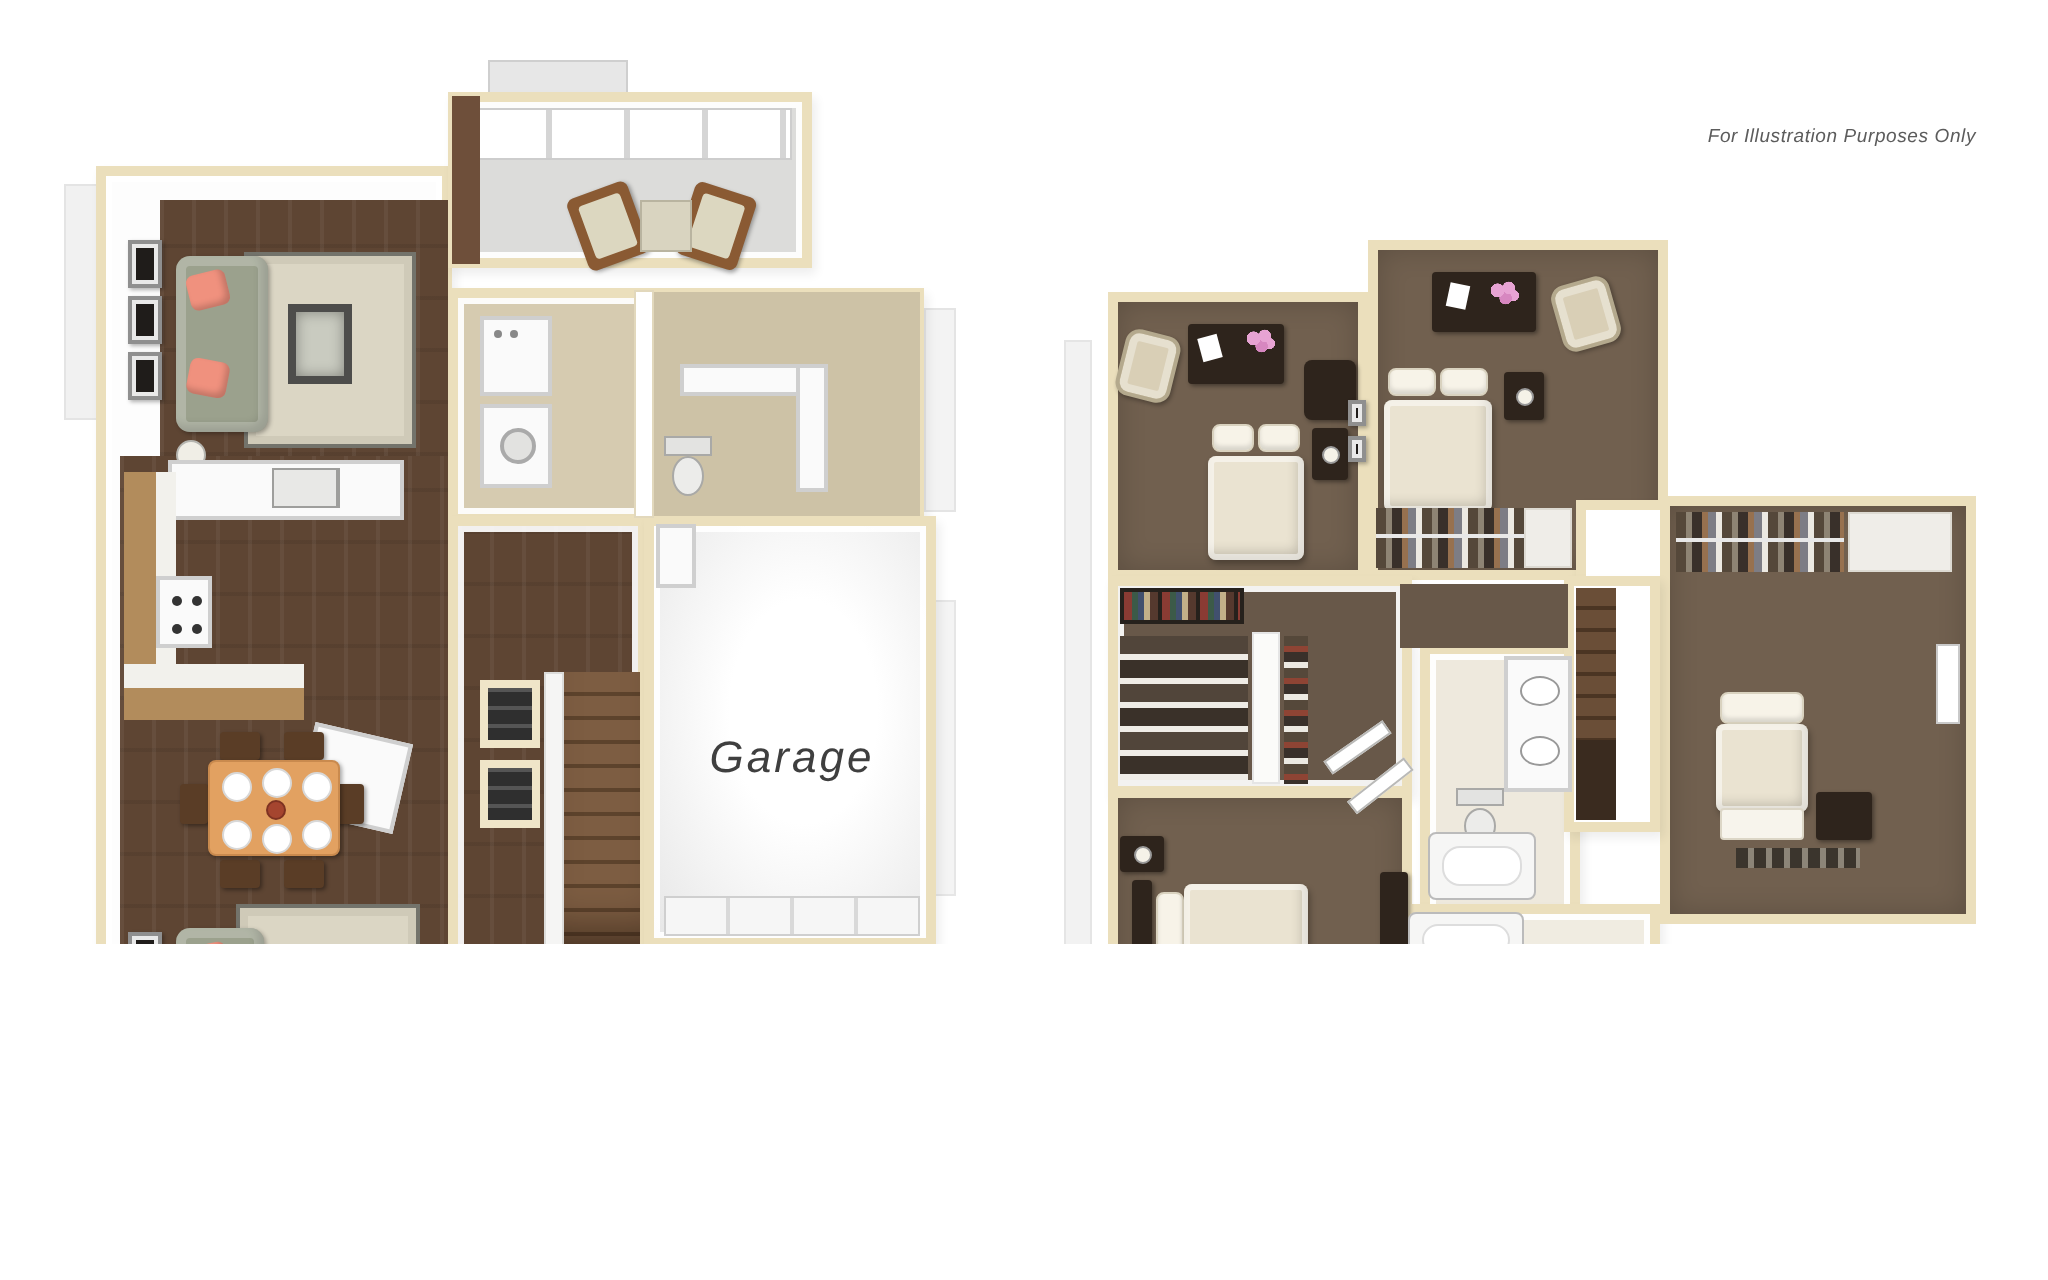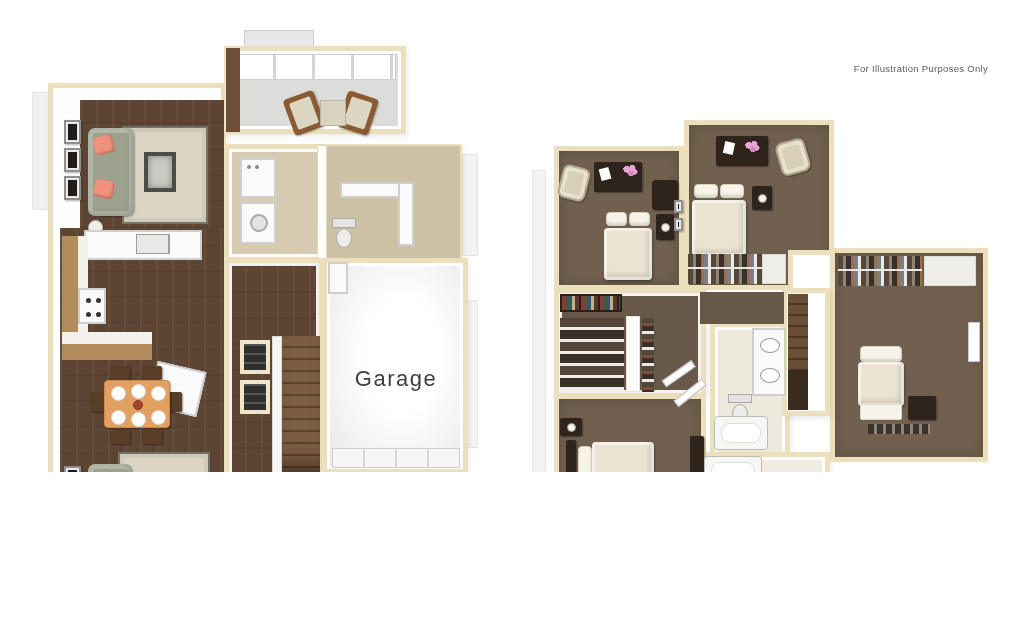--- a/index.html
+++ b/index.html
@@ -1,17 +1,17 @@
 <!DOCTYPE html>
 <html style="--wall-outline: #EBDFBC; --wood-floor: #5E4533; --carpet: #71604F; --carpet-dark: #685849; --tile-beige: #D6CBB0; --tile-beige-dark: #CDC2A6; --rug-beige: #DBD6C4; --sofa-green: #9BA18D; --pillow-salmon: #F0917E; --cabinet-wood: #B28C5C; --dining-table: #E2A161; --bed-cream: #EAE3D1; --pillow-white: #F7F3E8; --furn-dark: #2E241C; --flower-pink: #E7A3D3; --chair-beige: #D9CFB6; --sunroom-floor: #DCDCDA; --garage-text: #3F3F3F; --disclaimer-color: #5C5C5C;"><head>
 <meta charset="utf-8">
 <style>
   html,body{margin:0;padding:0;background:#fff;}
   .canvas{position:relative;width:1024px;height:472px;background:#fff;overflow:hidden;
-          font-family:"Liberation Sans",sans-serif;}
+          font-family:"Liberation Sans",sans-serif;font-style:italic;}
   .r{position:absolute;box-sizing:border-box;}
   .room{border:5px solid var(--wall-outline,#EBDFBC);
         box-shadow:inset 0 0 0 3px rgba(255,255,255,.92), 2px 3px 5px rgba(0,0,0,.07);}
   .wood{background-color:var(--wood-floor,#5E4533);
         background-image:repeating-linear-gradient(90deg,rgba(255,255,255,.05) 0 2px,transparent 2px 16px),
                          repeating-linear-gradient(0deg,rgba(0,0,0,.07) 0 2px,transparent 2px 26px);}
   .carpet{background:var(--carpet,#71604F);box-shadow:inset 0 0 14px rgba(0,0,0,.18);}
   .carpetd{background:var(--carpet-dark,#685849);}
   .rug{background:var(--rug-beige,#DBD6C4);border:2px solid #73736b;box-shadow:inset 0 0 0 4px #cfcab8;}
   .sofa{background:var(--sofa-green,#9BA18D);border-radius:7px;

